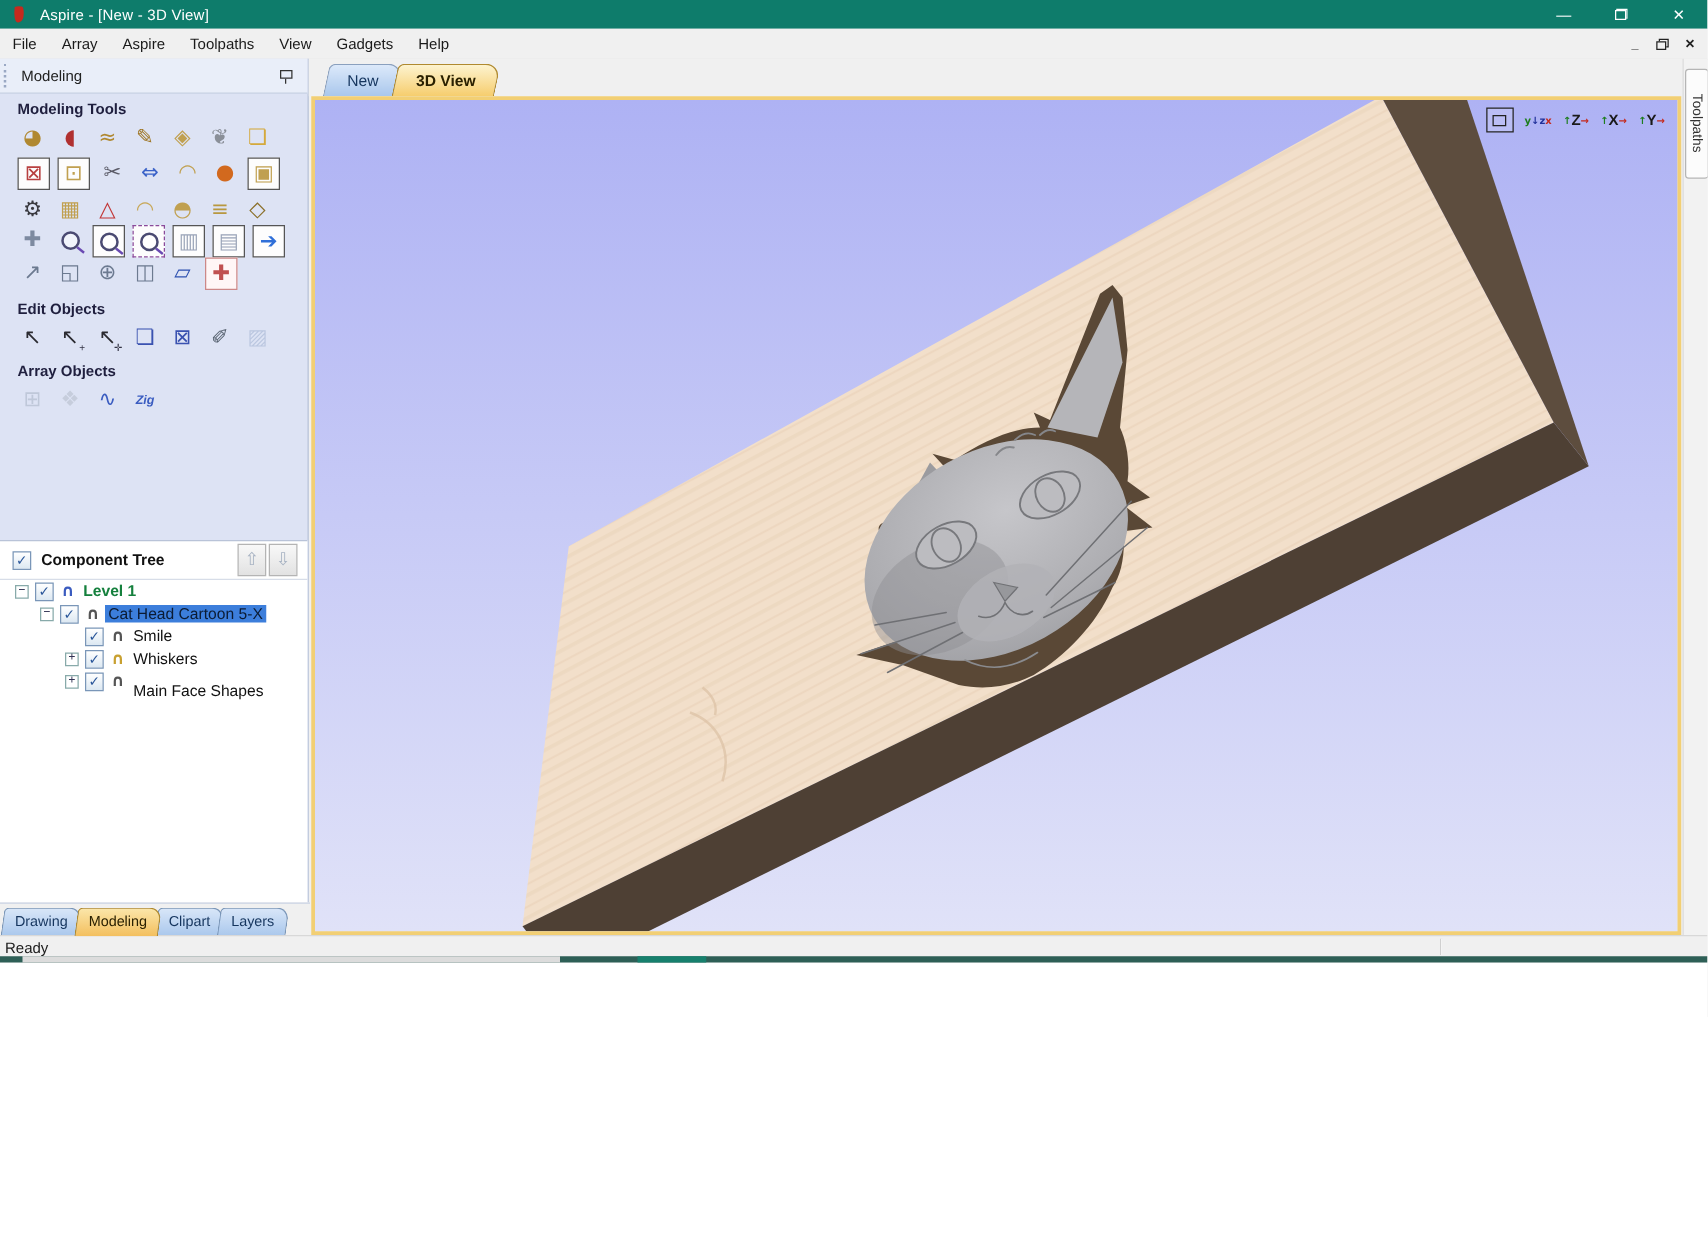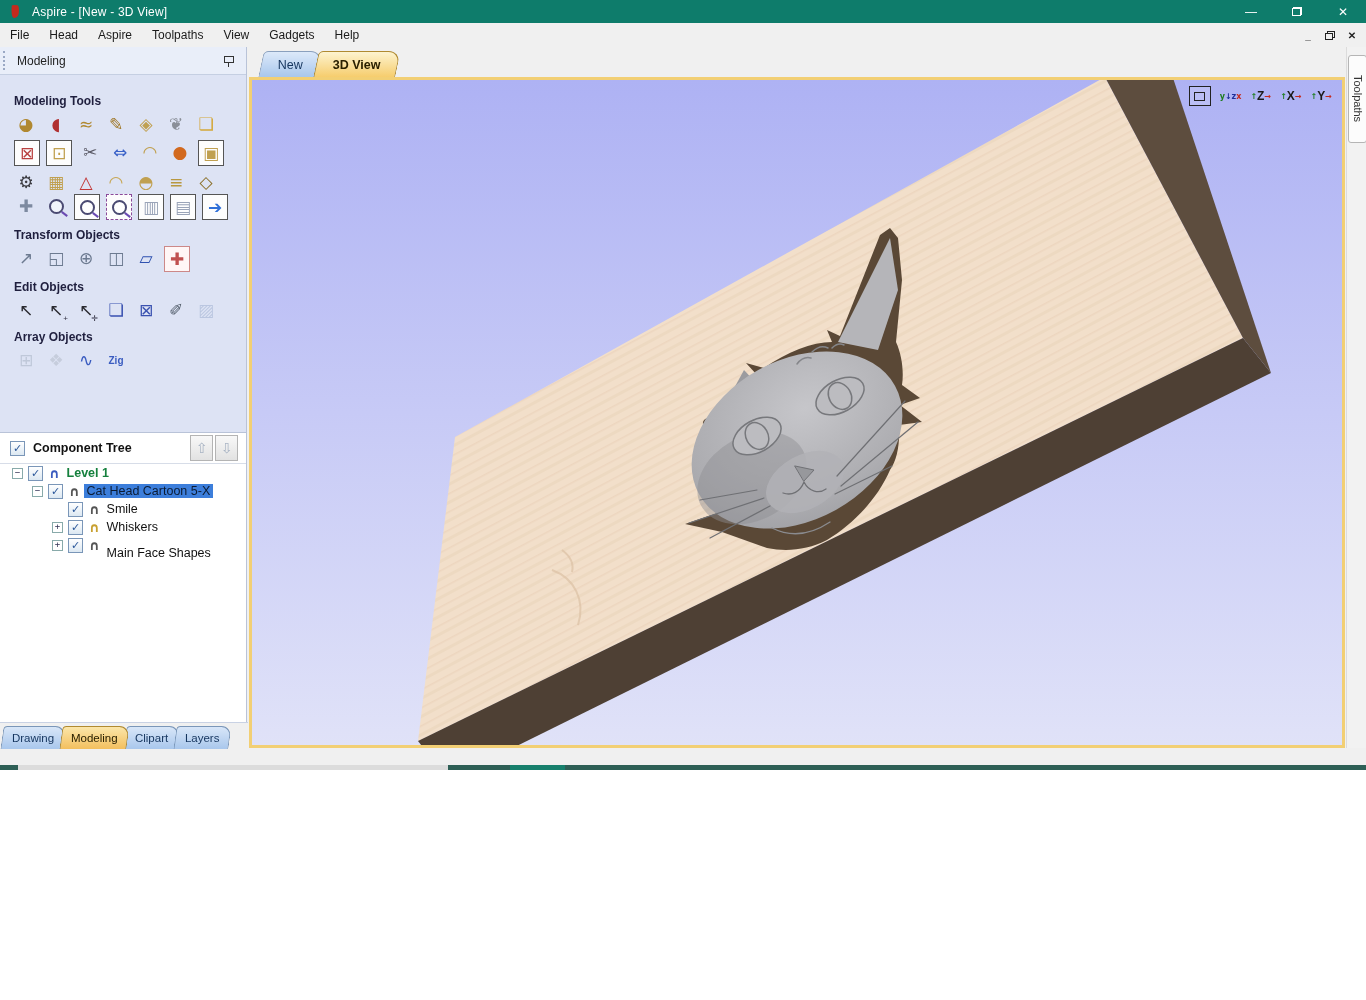--- a/index.html
+++ b/index.html
@@ -30,21 +30,21 @@
 
   
   #left-panel{position:absolute;left:0;top:47px;width:246px;height:675px;background:#dde3f4;border-right:1px solid #b9c3d8;}
   #panel-header{position:absolute;left:0;top:0;width:246px;height:27px;background:#e9eef9;border-bottom:1px solid #c5cfe2;display:flex;align-items:center;}
   #panel-grip{width:4px;height:19px;margin-left:3px;border-left:2px dotted #9aa8c4;}
   #panel-title{font-size:12px;color:#222;margin-left:8px;}
   #pin-icon{margin-left:auto;margin-right:12px;position:relative;width:10px;height:12px;}
   #pin-icon:before{content:"";position:absolute;left:0;top:1px;width:8px;height:5px;border:1px solid #333;background:#e9eef9;}
   #pin-icon:after{content:"";position:absolute;left:4px;top:8px;width:1px;height:4px;background:#333;}
 
-  #tool-sections{position:absolute;left:0;top:39px;width:199px;}
+  #tool-sections{position:absolute;left:0;top:25px;width:199px;}
   .sec-title{font-size:12px;font-weight:bold;color:#1f1f3e;padding:8px 0 4px 14px;}
   .icon-grid{display:flex;flex-wrap:wrap;padding-left:14px;column-gap:6px;row-gap:4px;width:224px;}
   .tool-icon{width:24px;height:24px;display:flex;align-items:center;justify-content:center;position:relative;}
   .tool-icon .g{font-family:"DejaVu Sans",sans-serif;font-size:17px;line-height:1;}
   .tool-icon .sub{position:absolute;right:0;bottom:-1px;font-size:8px;color:#334;}
   .tool-icon.framed{border:1px solid #555;background:#fdfdfd;}
   .tool-icon.dotted{border:1px dashed #8a4a9a;background:#fdfdfd;}
   .tool-icon.pinkframe{border:1px solid #c88;background:#fff6f6;}
   .tool-icon.dim{opacity:.55;}
   .mag{position:relative;width:11px;height:11px;border:2px solid #4a4a72;border-radius:50%;background:rgba(255,255,255,.6);}
@@ -117,21 +117,21 @@
             <i></i>
           </span>
         </div>
       <div class="wbtn">✕</div>
     </div>
   </div>
 
   <div id="menubar">
 
     <div class="menu-item">File</div>
-      <div class="menu-item">Head</div>
+      <div class="menu-item">Array</div>
       <div class="menu-item">Aspire</div>
       <div class="menu-item">Toolpaths</div>
       <div class="menu-item">View</div>
       <div class="menu-item">Gadgets</div>
       <div class="menu-item">Help</div>
       <div id="mdi-controls">
       <div class="mdi-btn">_</div>
       <div class="mdi-btn">
           <span class="mdi-restore">
             <i></i>
@@ -231,21 +231,20 @@
           <div class="tool-icon framed">
             <span class="g" style="color: rgb(154, 164, 184);">▥</span>
           </div>
           <div class="tool-icon framed">
             <span class="g" style="color: rgb(154, 164, 184);">▤</span>
           </div>
           <div class="tool-icon framed">
             <span class="g" style="color: rgb(47, 111, 216);">➔</span>
           </div>
         </div>
-        <div class="sec-title">Transform Objects</div>
         <div class="icon-grid">
           <div class="tool-icon">
             <span class="g" style="color: rgb(108, 122, 144);">↗</span>
           </div>
           <div class="tool-icon">
             <span class="g" style="color: rgb(108, 122, 144);">◱</span>
           </div>
           <div class="tool-icon">
             <span class="g" style="color: rgb(108, 122, 144);">⊕</span>
           </div>
@@ -290,21 +289,21 @@
           <div class="tool-icon dim">
             <span class="g" style="color: rgb(168, 178, 196);">⊞</span>
           </div>
           <div class="tool-icon dim">
             <span class="g" style="color: rgb(180, 188, 202);">❖</span>
           </div>
           <div class="tool-icon">
             <span class="g" style="color: rgb(58, 92, 192);">∿</span>
           </div>
           <div class="tool-icon">
-            <span style="font-size: 10px; font-weight: bold; color: rgb(58, 92, 192);">Zig</span>
+            <span style="font-size: 10px; font-weight: bold; font-style: italic; color: rgb(58, 92, 192);">Zig</span>
           </div>
         </div>
       </div>
 
     <div id="tree-box">
       <div id="tree-header">
         <span class="cb">✓</span>
         <span id="tree-title">Component Tree</span>
         <span id="tree-updown">
           <span class="ud-btn">⇧</span>
@@ -454,18 +453,22 @@
         </div>
       </div>
   </div>
 
   <div id="right-strip">
     <div id="toolpaths-tab">
       <span>Toolpaths</span>
     </div>
   </div>
 
+  <div id="statusbar">
+    <span id="status-text">Ready</span>
+    <span id="status-sep"></span>
+  </div>
   <div id="bottom-strip">
     <span class="seg1"></span>
       <span class="seg2"></span>
   </div>
 
 </div>
 
 </body></html>

